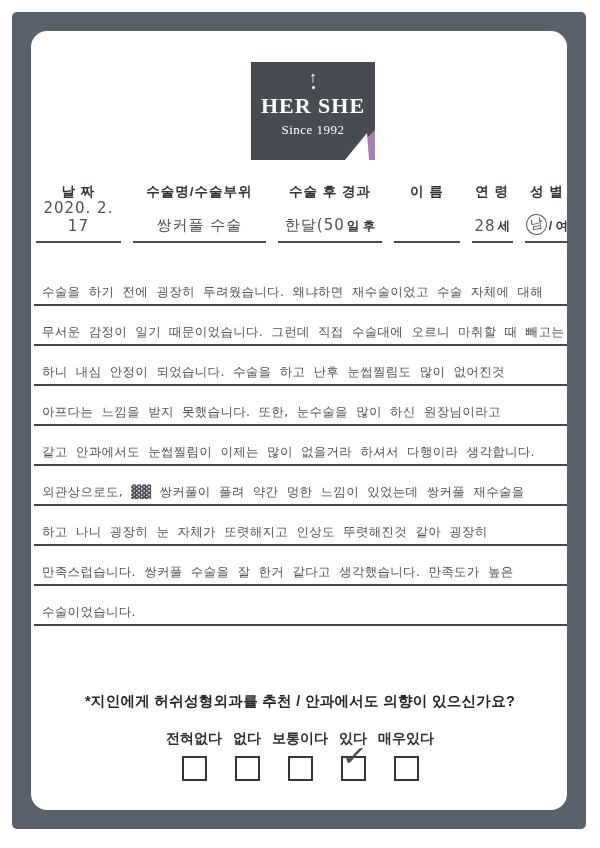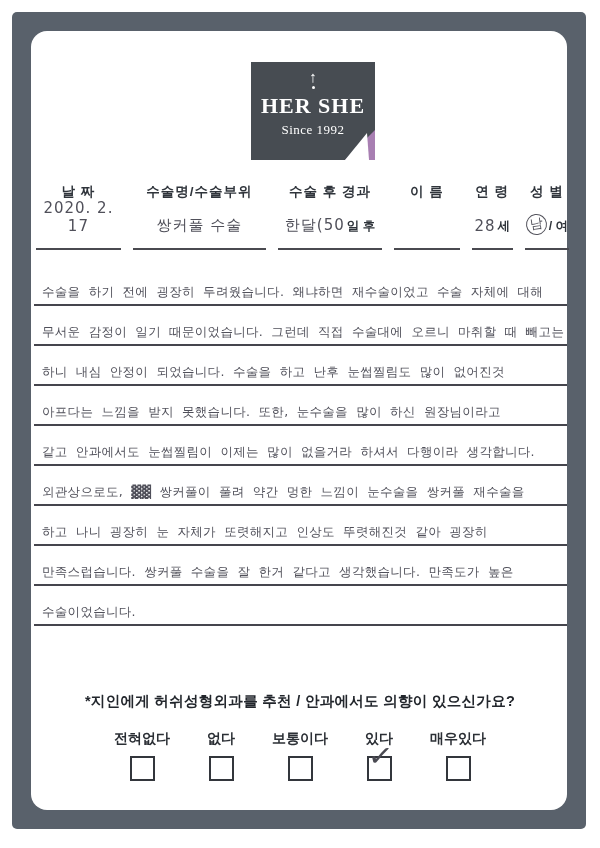--- a/index.html
+++ b/index.html
@@ -25,39 +25,39 @@
     font-family:"Liberation Serif", serif;font-weight:bold;font-size:22px;letter-spacing:1px;}
   .logo-since{position:absolute;top:60px;left:0;right:0;
     font-family:"Liberation Serif", serif;font-size:13px;letter-spacing:0.5px;}
   .logo-fold{position:absolute;right:0;bottom:0;width:30px;height:30px;}
 
   
   .form-row{position:absolute;left:30px;top:183px;width:545px;display:flex;}
   .form-col{text-align:center;}
   .form-col .col-label{font-weight:bold;font-size:13.5px;color:#2f343b;letter-spacing:1px;}
   .form-col .col-value{height:30px;margin:4px 6px 0 6px;border-bottom:2px solid #4a4a50;
-    display:flex;align-items:flex-end;justify-content:center;padding-bottom:13px;}
+    display:flex;align-items:flex-end;justify-content:center;padding-bottom:6px;}
   .hw{font-family:"DejaVu Sans", sans-serif;color:#50505a;}
   .val-hw{font-size:15px;letter-spacing:1px;}
   .val-suffix{font-weight:bold;color:#2f343b;font-size:12.5px;margin-left:2px;}
   .circled{display:inline-block;border:1.5px solid #55555e;border-radius:50%;
     padding:0 3px 1px 3px;transform:rotate(-8deg);font-size:13px;}
 
   
   .review{position:absolute;left:34px;top:266px;width:533px;}
   .review-line{height:40px;border-bottom:2px solid #45454d;
     display:flex;align-items:flex-end;padding:0 0 3px 8px;box-sizing:border-box;}
   .review-line .hw-text{font-size:12.5px;white-space:nowrap;letter-spacing:0.3px;
     word-spacing:4px;}
 
   
   .survey-question{position:absolute;left:0;top:692px;width:600px;text-align:center;
     font-weight:bold;font-size:14.5px;color:#22262c;letter-spacing:0.3px;}
   .survey-options{position:absolute;left:0;top:730px;width:600px;
-    display:flex;justify-content:center;gap:26px;}
+    display:flex;justify-content:center;}
   .option{text-align:center;min-width:50px;}
   .option-label{font-size:14px;font-weight:600;color:#2b2f35;}
   .box-wrap{position:relative;display:inline-block;margin-top:8px;}
   .checkbox{width:21px;height:21px;border:2px solid #33363c;background:#fff;}
   .tick{display:none;position:absolute;left:1px;top:-15px;font-size:30px;line-height:30px;
     color:#4a4a52;transform:rotate(6deg);font-family:"DejaVu Sans", sans-serif;}
   .box-wrap.checked .tick{display:block;}
 </style>
 </head>
 <body>
@@ -131,21 +131,21 @@
     <div class="review-line">
         <span class="hw hw-text">하니 내심 안정이 되었습니다. 수술을 하고 난후 눈썹찔림도 많이 없어진것</span>
       </div>
     <div class="review-line">
         <span class="hw hw-text">아프다는 느낌을 받지 못했습니다. 또한, 눈수술을 많이 하신 원장님이라고</span>
       </div>
     <div class="review-line">
         <span class="hw hw-text">같고 안과에서도 눈썹찔림이 이제는 많이 없을거라 하셔서 다행이라 생각합니다.</span>
       </div>
     <div class="review-line">
-        <span class="hw hw-text">외관상으로도, ▓▓ 쌍커풀이 풀려 약간 멍한 느낌이 눈수술을 쌍커풀 재수술을</span>
+        <span class="hw hw-text">외관상으로도, ▓▓ 쌍커풀이 풀려 약간 멍한 느낌이 있었는데 쌍커풀 재수술을</span>
       </div>
     <div class="review-line">
         <span class="hw hw-text">하고 나니 굉장히 눈 자체가 또렷해지고 인상도 뚜렷해진것 같아 굉장히</span>
       </div>
     <div class="review-line">
         <span class="hw hw-text">만족스럽습니다. 쌍커풀 수술을 잘 한거 같다고 생각했습니다. 만족도가 높은</span>
       </div>
     <div class="review-line">
         <span class="hw hw-text">수술이었습니다.</span>
       </div>

